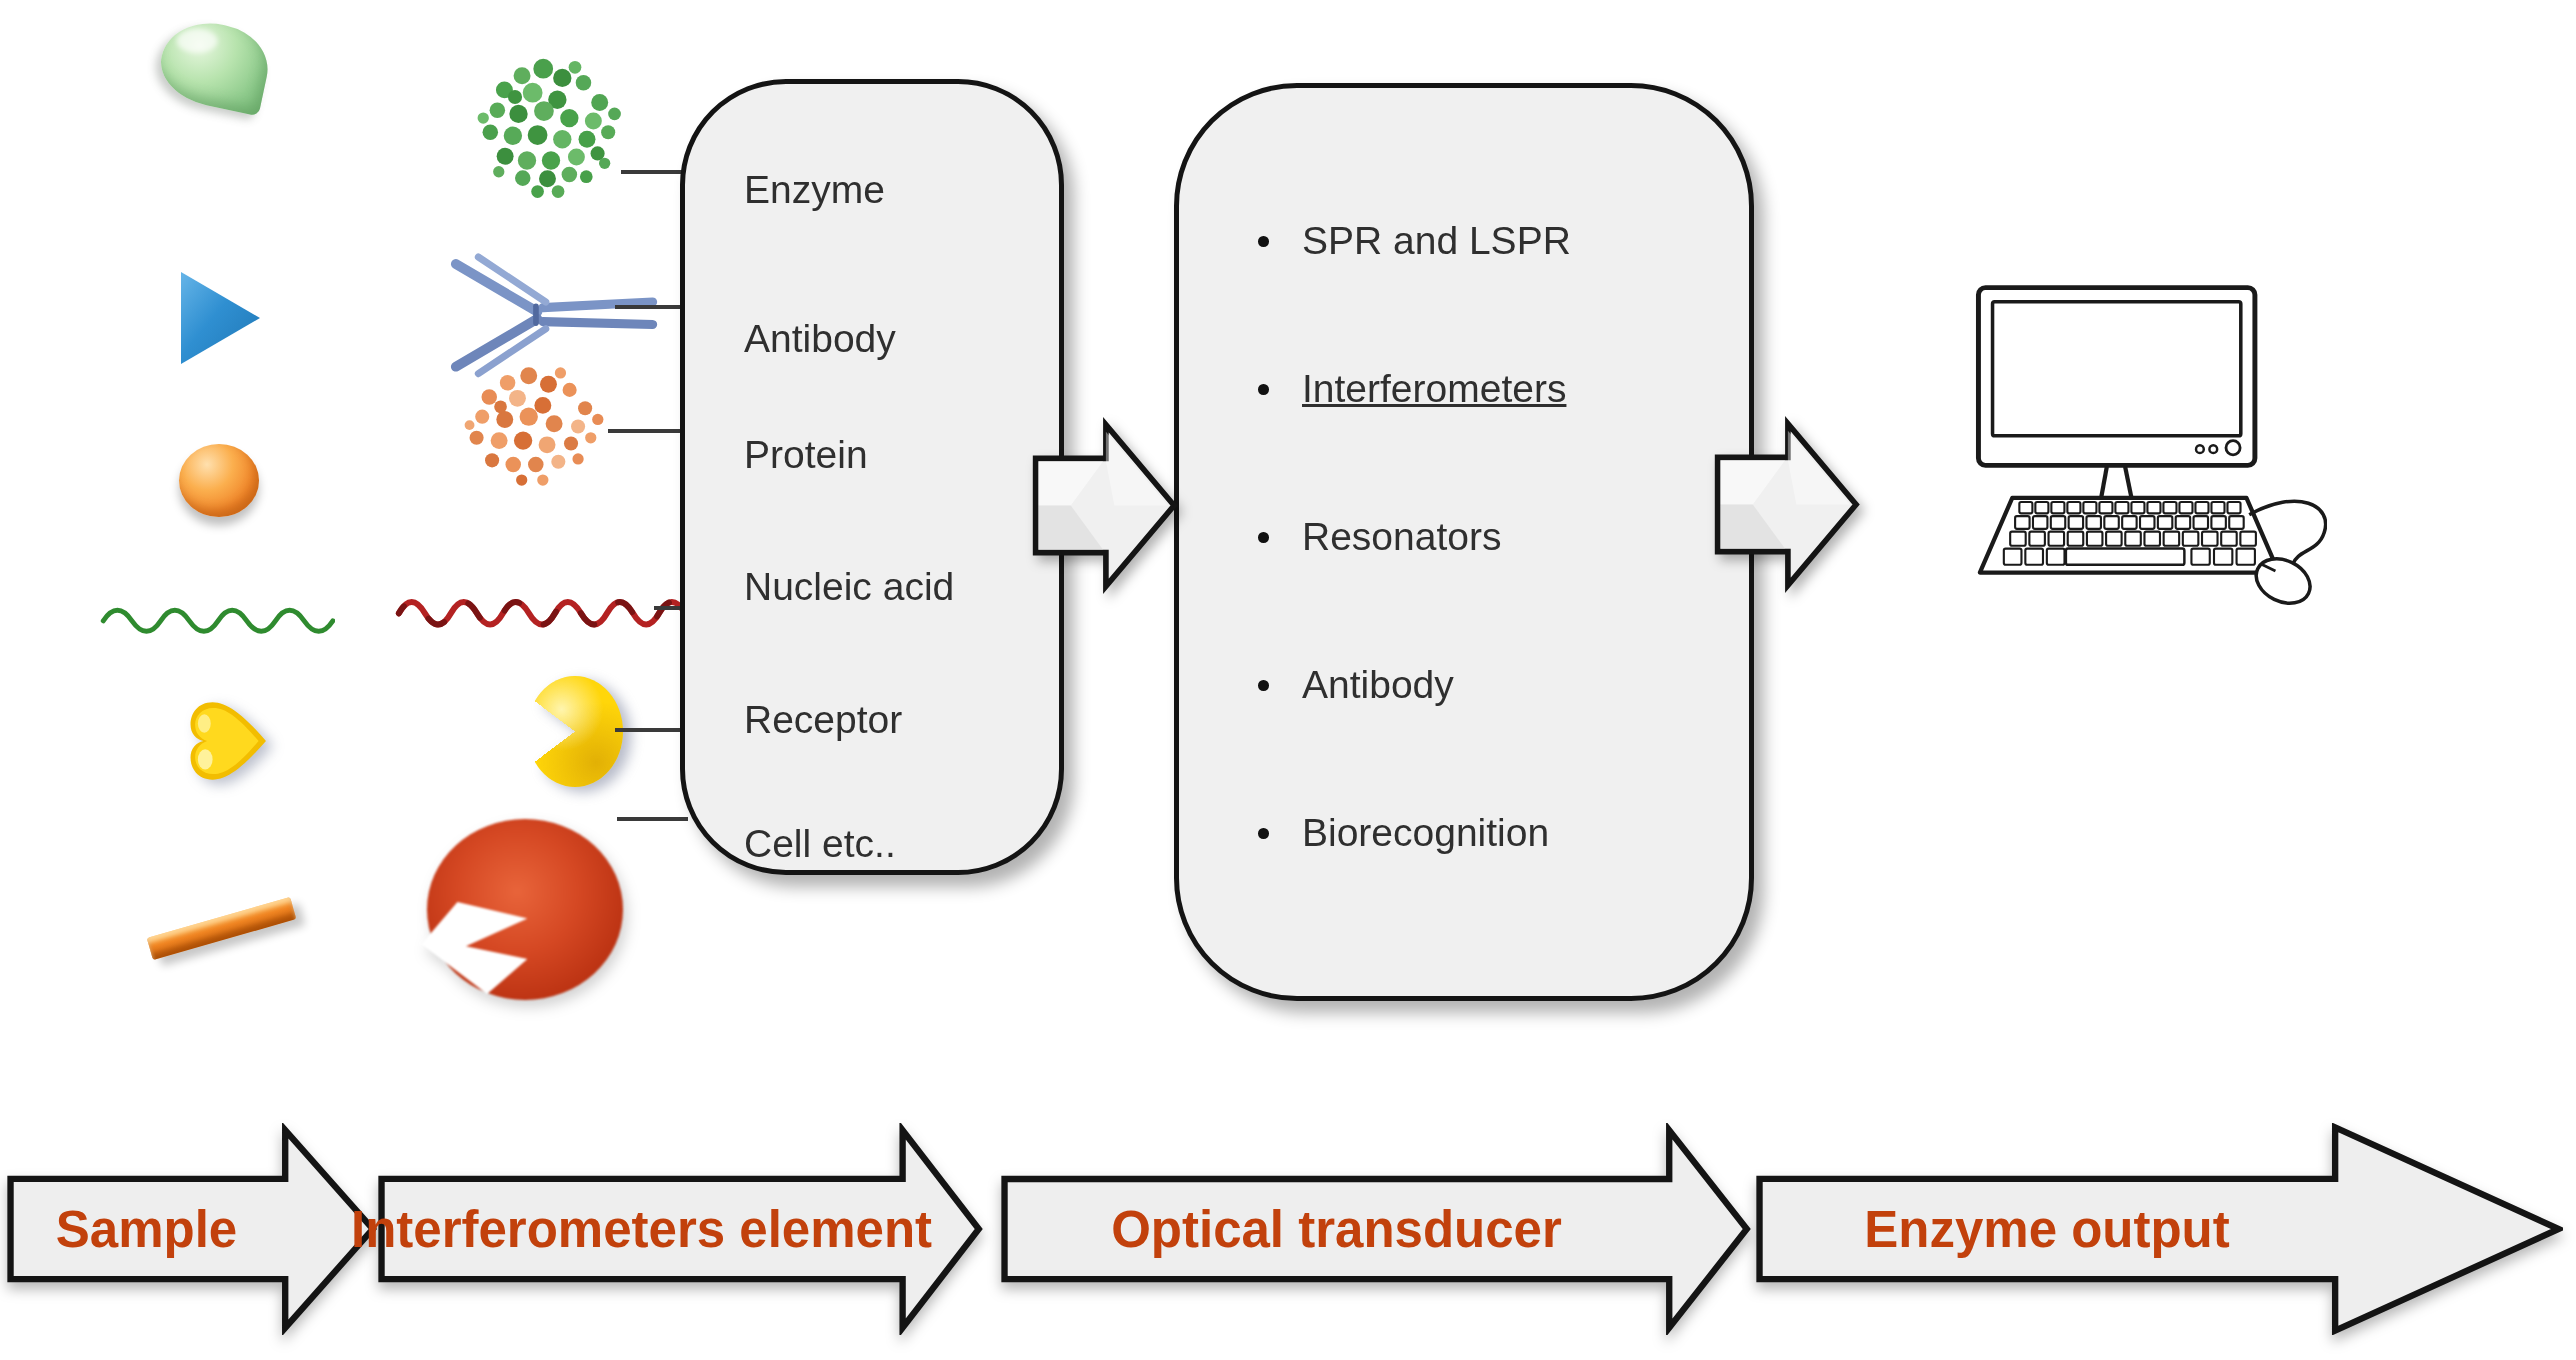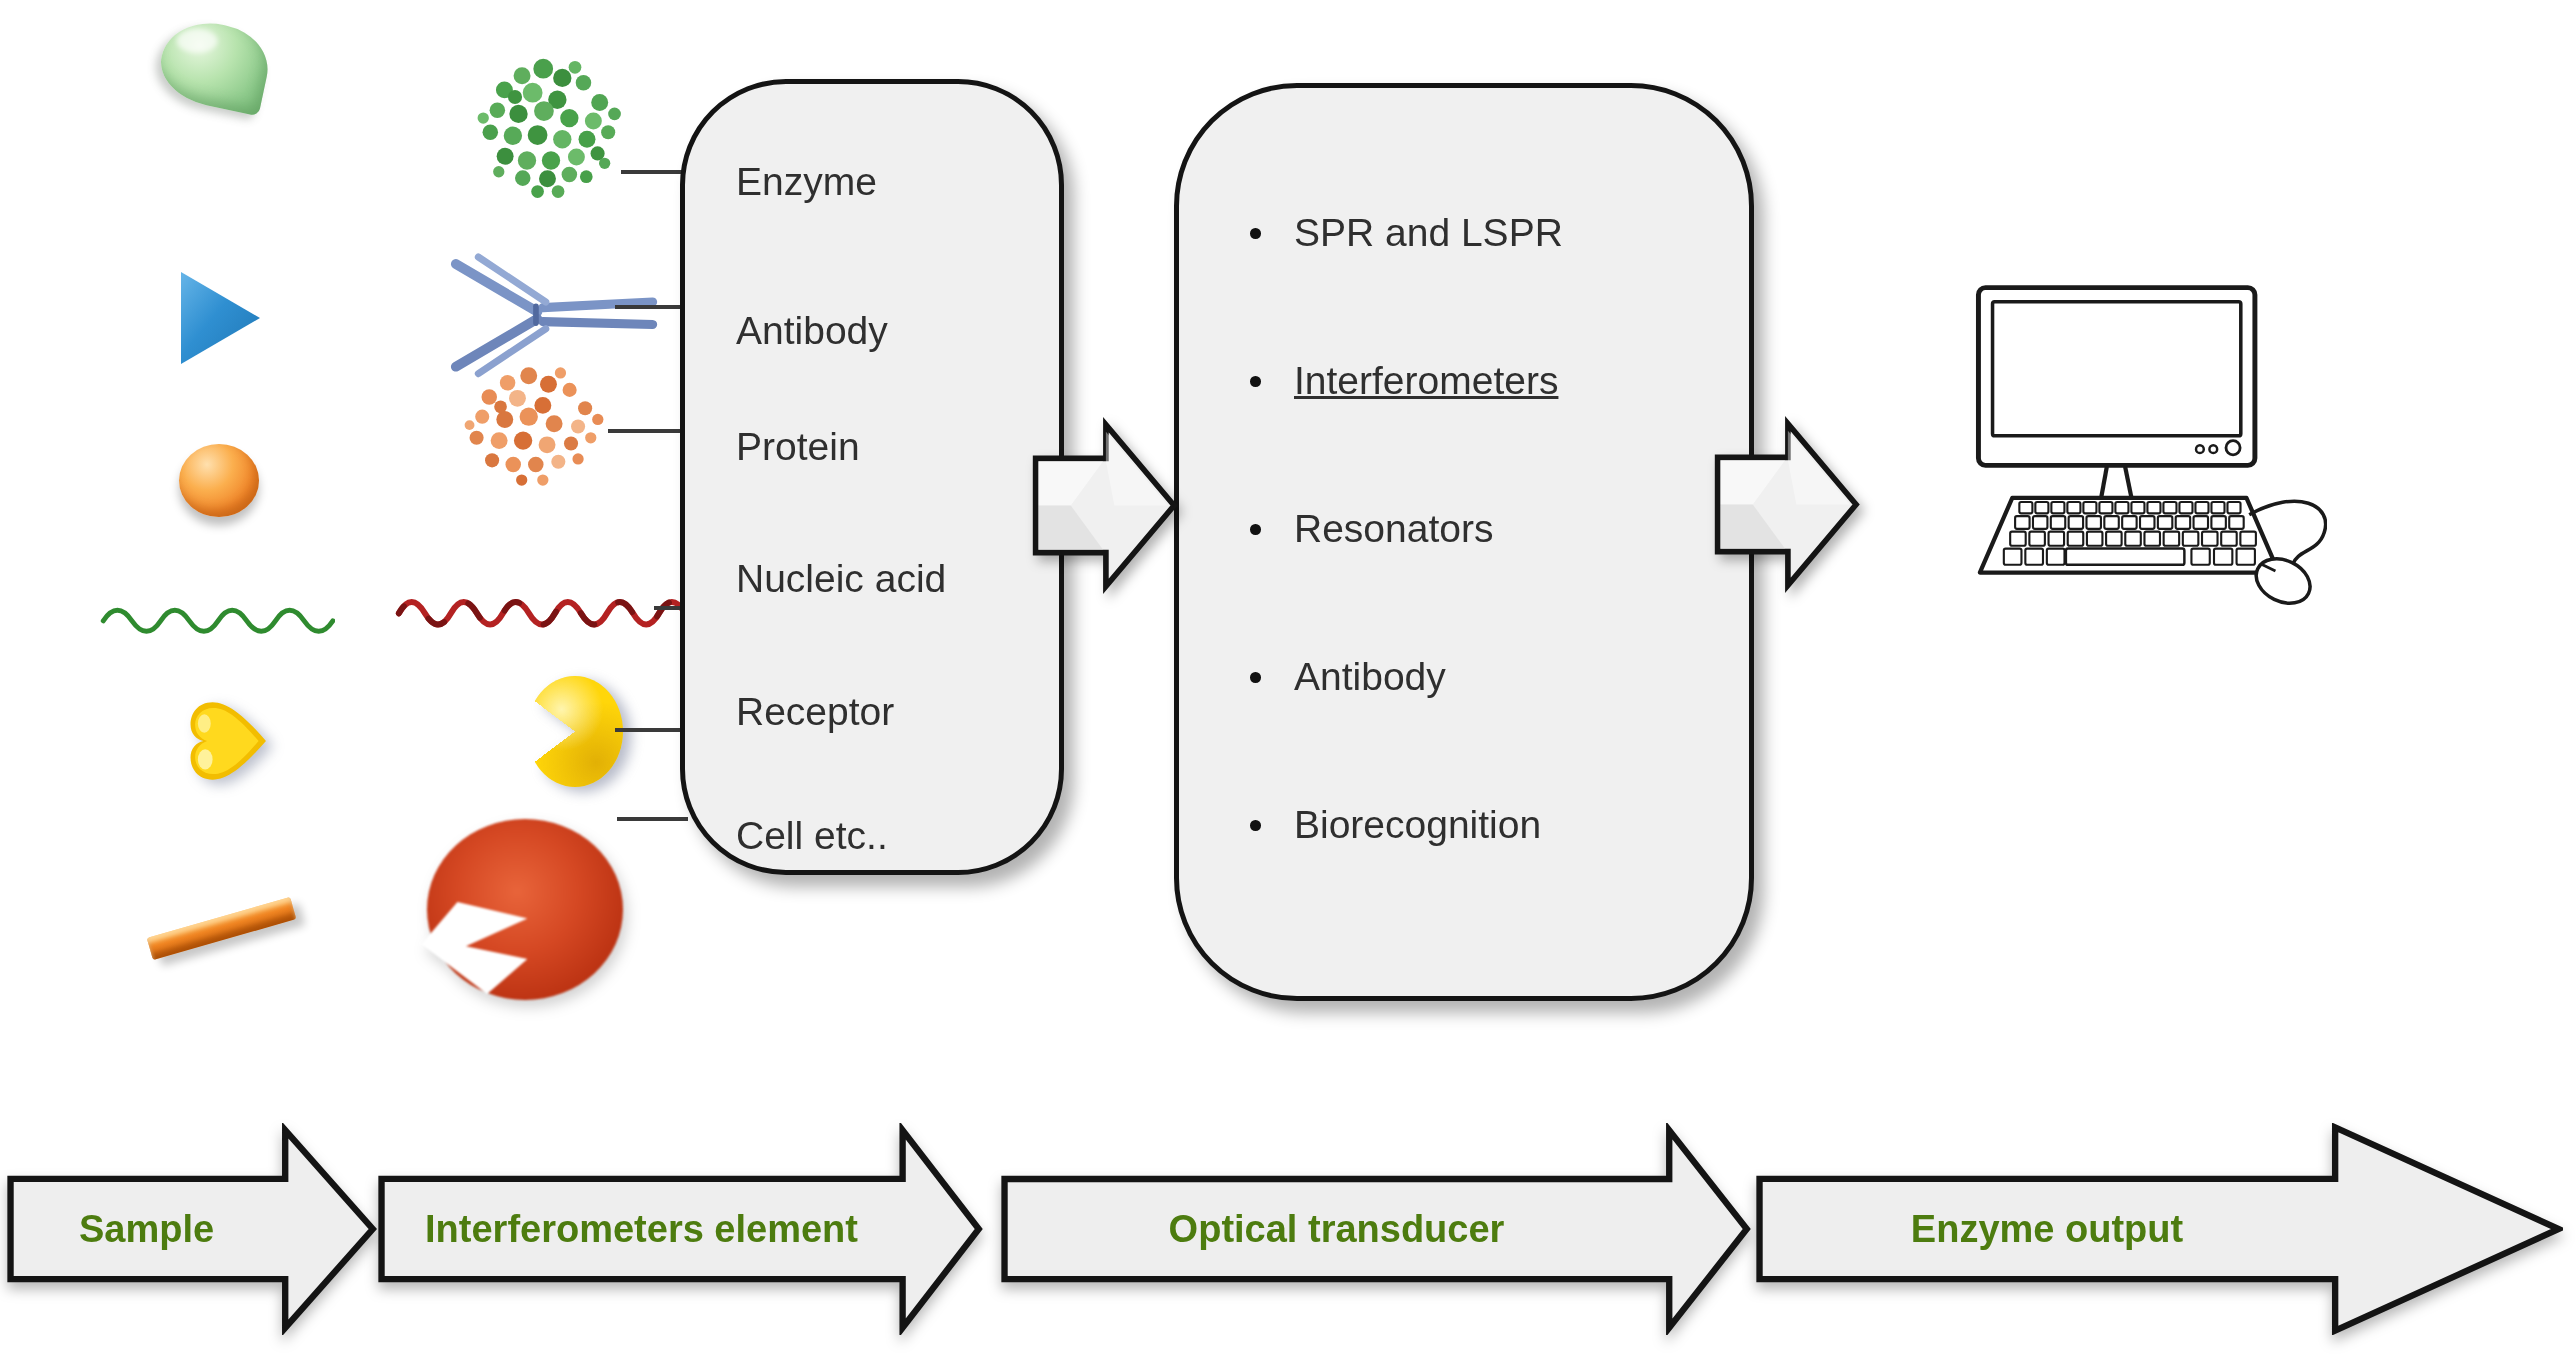--- a/index.html
+++ b/index.html
@@ -7,21 +7,21 @@
     position:relative; width:2576px; height:1360px; background:#ffffff;
     font-family:"Liberation Sans", sans-serif; overflow:hidden; color:#303030;
   }
   
   .round-box{
     position:absolute; background:#f0f0f0; border:5px solid #141414;
     box-shadow:10px 11.3px 15.5px rgba(0,0,0,0.30);
   }
   #recognition-box{ left:680px; top:79px; width:374px; height:786px; border-radius:106px; }
   #transducer-box{ left:1174px; top:83px; width:570px; height:908px; border-radius:123px; }
-  .round-box ul{ list-style:none; margin:0; padding:0; position:absolute; inset:0; }
+  .round-box ul{ list-style:none; margin:8px; padding:0; position:absolute; inset:0; }
   .round-box li{ position:absolute; font-size:39px; line-height:45px; color:#2f2f2f; white-space:nowrap; }
   #recognition-box li{ left:51px; }
   #recognition-box li:nth-child(1){ top:75px; }
   #recognition-box li:nth-child(2){ top:224px; }
   #recognition-box li:nth-child(3){ top:340px; }
   #recognition-box li:nth-child(4){ top:472px; }
   #recognition-box li:nth-child(5){ top:605px; }
   #recognition-box li:nth-child(6){ top:729px; }
   #transducer-box li{ left:71px; padding-left:44px; }
   #transducer-box li:nth-child(1){ top:122px; }
@@ -86,21 +86,21 @@
   }
   #cell::after{
     content:""; position:absolute; left:-5.6px; top:83px; width:106px; height:92px; background:#ffffff;
     clip-path:polygon(100% 18%, 34% 0%, 0% 46%, 62% 100%, 100% 62%, 42% 48%);
   }
   
   .chevron{ position:absolute; filter:drop-shadow(5.6px 6.3px 5.6px rgba(0,0,0,0.30)); z-index:5; }
   
   .flow-arrow{ position:absolute; top:1123px; height:212px; filter:drop-shadow(0 7px 6.3px rgba(0,0,0,0.28)); }
   .flow-label{
-    position:absolute; top:1202px; height:54px; font-size:38px; font-weight:700; color:#4d7c0f;
+    position:absolute; top:1202px; height:54px; font-size:51px; font-weight:700; color:#c2410c;
     display:flex; align-items:center; justify-content:center; white-space:nowrap; z-index:6;
   }
   
   #computer{ position:absolute; left:1967px; top:282px; }
   svg{ display:block; }
 </style>
 </head>
 <body>
 
 <div id="canvas">

